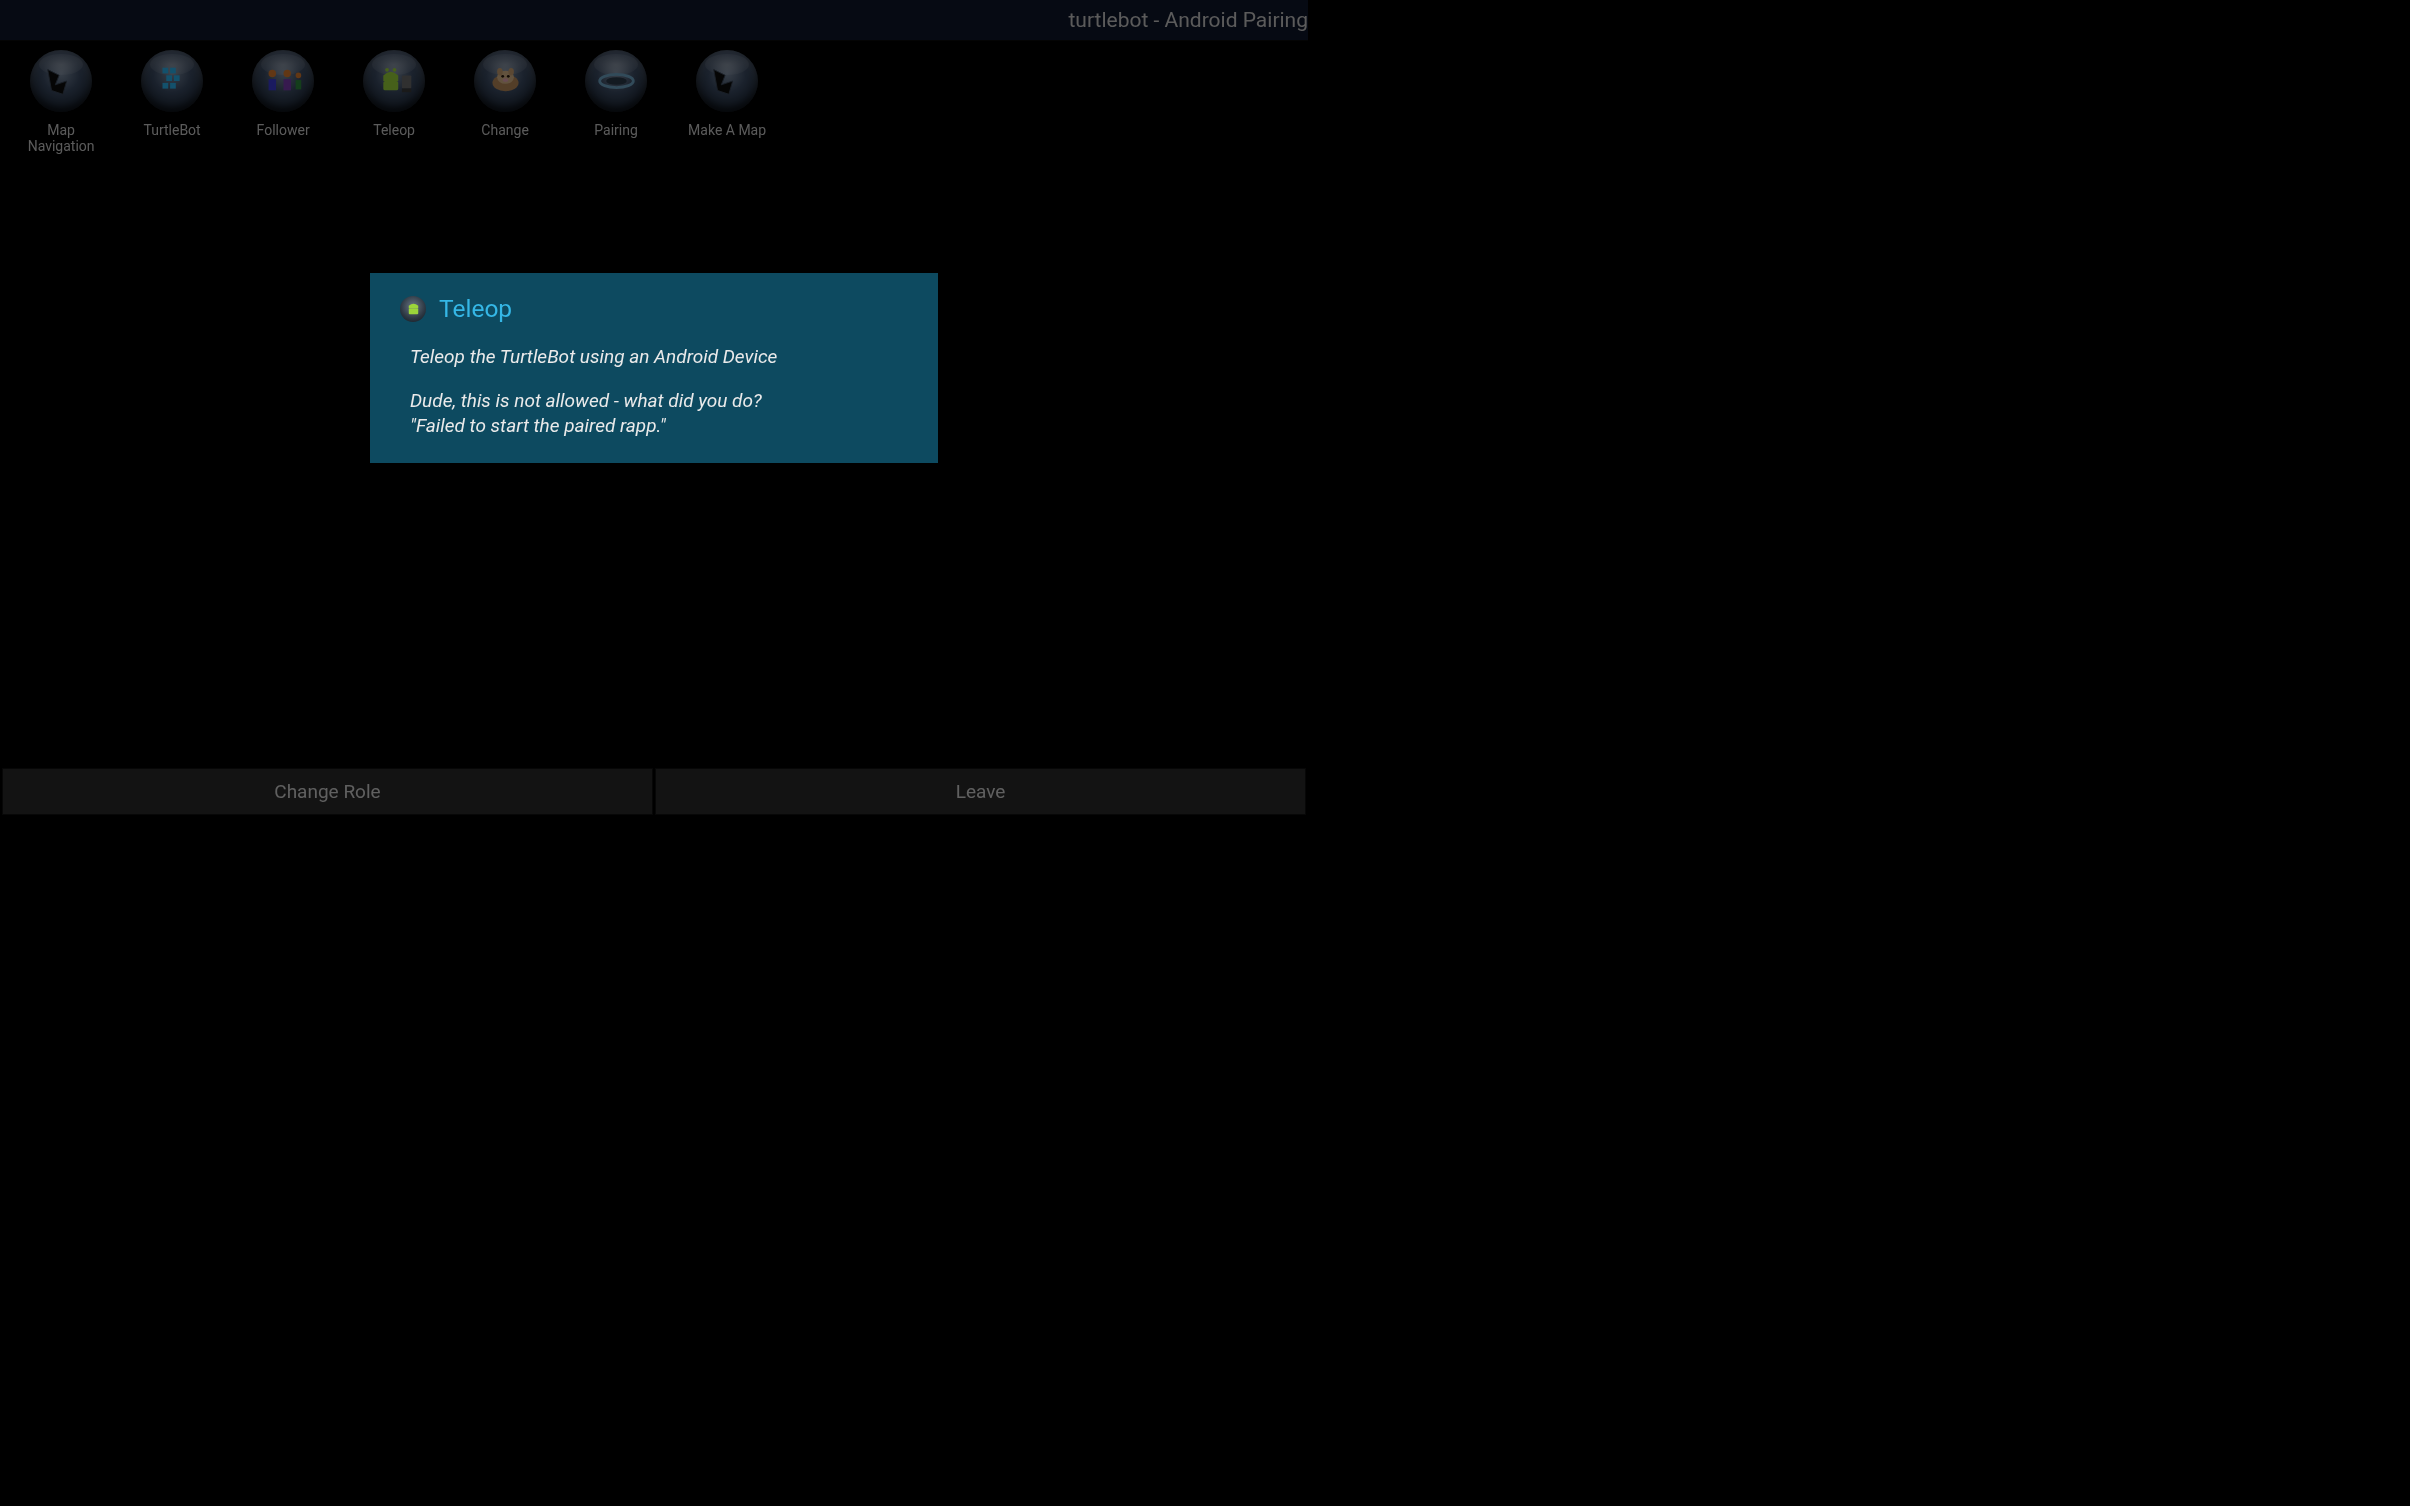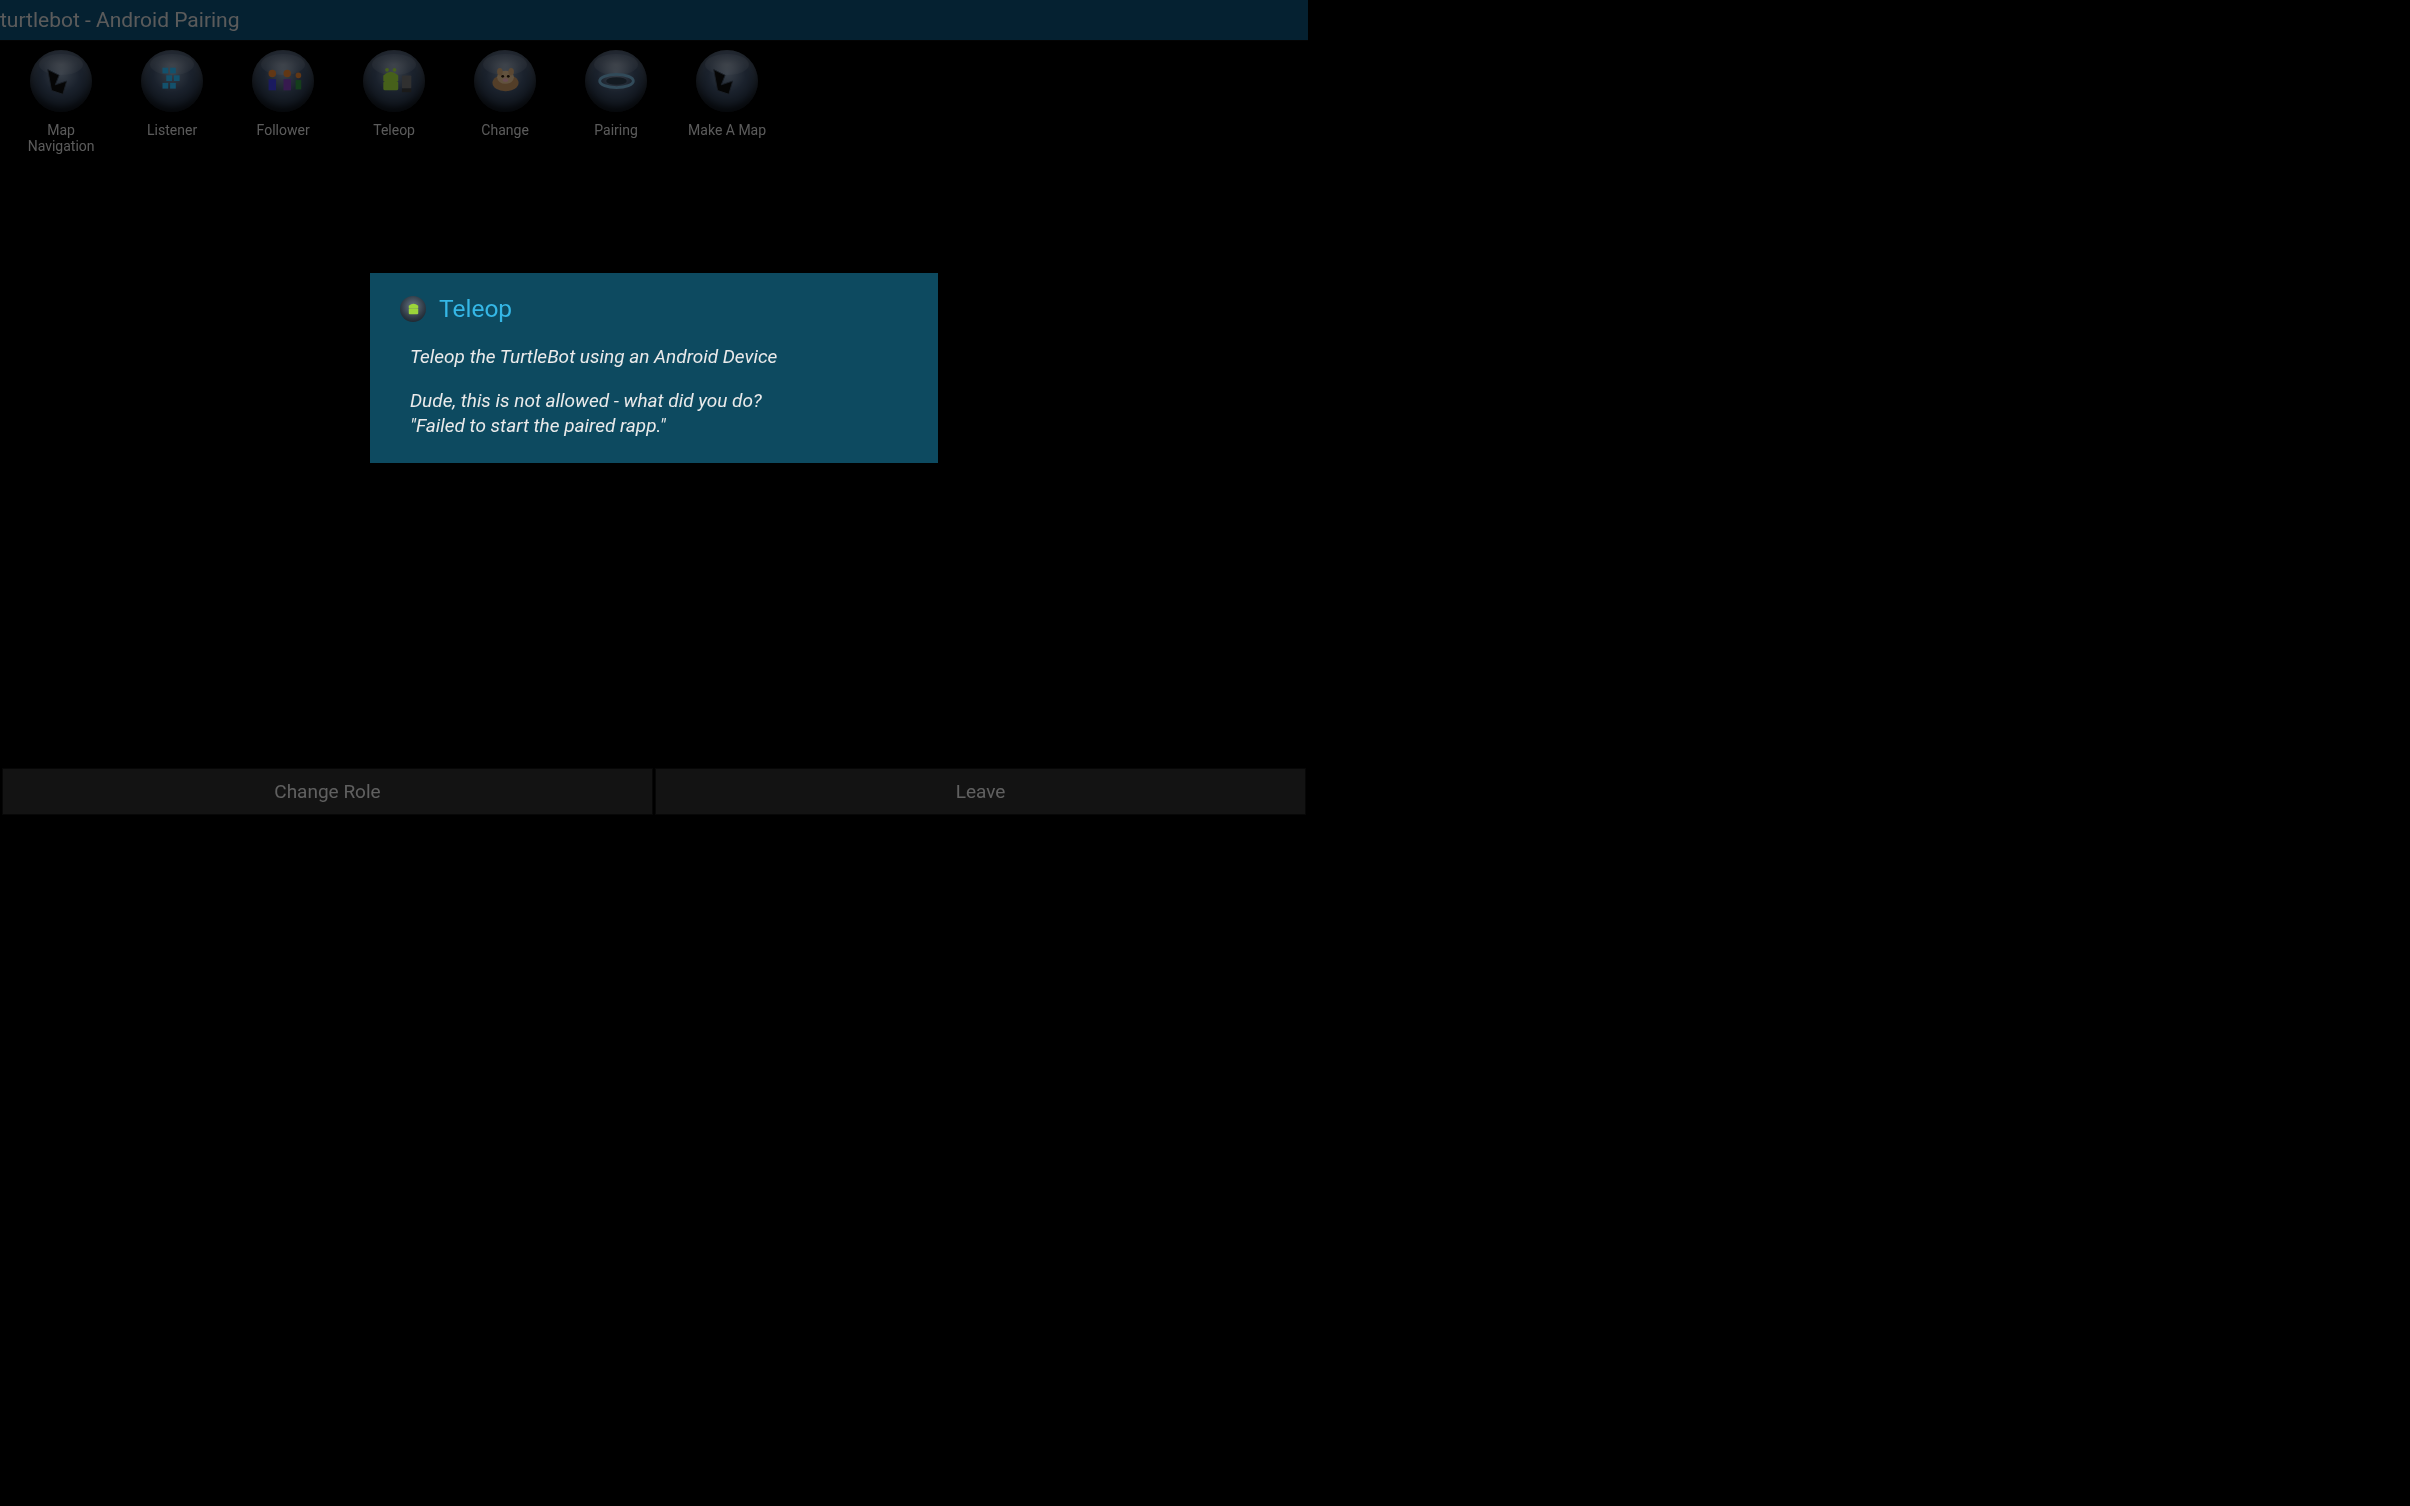--- a/index.html
+++ b/index.html
@@ -14,24 +14,24 @@
       overflow: hidden;
     }
     .dim-overlay {
       position: absolute; inset: 0;
       background: rgba(0,0,0,0.55);
       z-index: 5;
       pointer-events: none;
     }
     .header-bar {
       height: 41px;
-      background: #0c4a6e;
+      background: #0f172a;
       display: flex;
       align-items: center;
-      justify-content: flex-start;
+      justify-content: flex-end;
       border-bottom: 0.9px solid #0a0a0a;
     }
     .header-title {
       color: #c9c9c9;
       font-size: 21px;
       font-weight: 400;
     }
     .app-grid {
       display: flex;
       flex-direction: row;
@@ -167,21 +167,21 @@
     <div class="app-icon">
       <svg class="ic-svg" width="38" height="38" viewBox="0 0 40 40">
         <rect x="10" y="6" width="6" height="6" fill="#2bb4ef"></rect>
         <rect x="18" y="6" width="6" height="6" fill="#2bb4ef"></rect>
         <rect x="14" y="14" width="6" height="6" fill="#2bb4ef"></rect>
         <rect x="10" y="22" width="6" height="6" fill="#2bb4ef"></rect>
         <rect x="18" y="22" width="6" height="6" fill="#2bb4ef"></rect>
         <rect x="22" y="14" width="6" height="6" fill="#2bb4ef"></rect>
       </svg>
     </div>
-    <div class="app-label">Listener</div>
+    <div class="app-label">TurtleBot</div>
   </div>
 
   <div class="app-cell">
     <div class="app-icon">
       <svg class="ic-svg" width="41" height="38" viewBox="0 0 44 40">
         <circle cx="10" cy="12" r="4" fill="#d97b2e"></circle>
         <rect x="6" y="18" width="8" height="12" fill="#3a3ad6"></rect>
         <circle cx="26" cy="12" r="4" fill="#d97b2e"></circle>
         <rect x="22" y="18" width="8" height="12" fill="#7a3ab0"></rect>
         <circle cx="38" cy="14" r="3" fill="#d97b2e"></circle>

